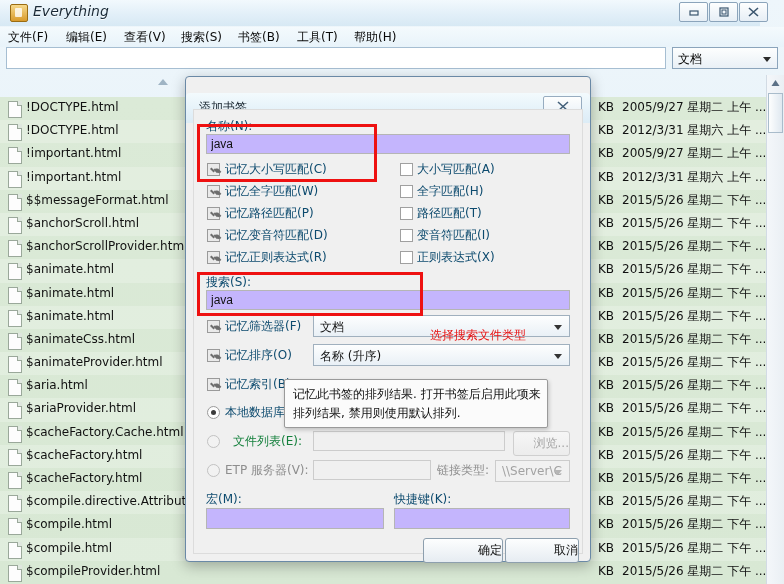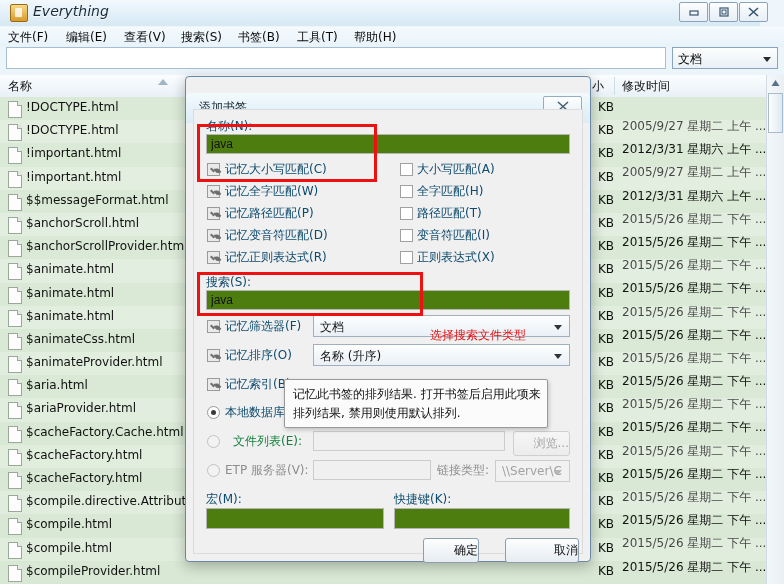--- a/index.html
+++ b/index.html
@@ -50,41 +50,41 @@
   #list-body{position:absolute;left:0;top:97px;width:784px;height:487px;
     background:linear-gradient(180deg,#dbead7 0%,#d8e8d4 100%);overflow:hidden;}
   .row{position:relative;height:23.2px;}
   .row.alt{background:rgba(255,255,255,.22);}
   .row .fi{position:absolute;left:8px;top:4px;width:12px;height:15px;background:#fdfdfd;
     border:1px solid #9aa89a;box-shadow:0 0 0 0 #fff;}
   .row .fi:after{content:"";position:absolute;right:-1px;top:-1px;width:4px;height:4px;
     background:#dfe7df;border-left:1px solid #9aa89a;border-bottom:1px solid #9aa89a;}
   .row .nm{position:absolute;left:26px;top:3px;font-size:12px;color:#111;white-space:nowrap;}
   .row .sz{position:absolute;left:560px;top:3px;width:54px;text-align:right;font-size:12px;color:#111;}
-  .row .dt{position:absolute;left:622px;top:21px;font-size:12px;color:#111;white-space:nowrap;}
+  .row .dt{position:absolute;left:622px;top:2px;font-size:12px;color:#111;white-space:nowrap;}
   
   #vscroll{position:absolute;right:0;top:75px;width:17px;height:509px;
     background:linear-gradient(90deg,#f4f7fa,#eaeff4);border-left:1px solid #d2dbe4;}
   #vscroll .up{position:absolute;left:2px;top:2px;width:13px;height:13px;}
   #vscroll .thumb{position:absolute;left:1px;top:18px;width:15px;height:40px;
     background:linear-gradient(90deg,#fdfefe,#dfe8f0);border:1px solid #a9bccb;box-sizing:border-box;}
   
   #dialog{position:absolute;left:185px;top:76px;width:404px;height:484px;
     background:#f0f0f0;border:1px solid #6a89a6;border-radius:4px;
     box-shadow:0 4px 14px rgba(0,0,0,.28);}
   #dlg-title{position:absolute;left:0;top:16px;width:404px;height:30px;
     background:linear-gradient(180deg,#f3fafd 0%,#e4f1f9 60%,#dcecf6 100%);
     border-top-left-radius:4px;border-top-right-radius:4px;}
   #dlg-title .t{position:absolute;left:13px;top:6px;font-size:12px;color:#14212b;}
   #dlg-close{position:absolute;left:357px;top:3px;width:37px;height:21px;
     background:linear-gradient(180deg,#fdfefe,#e7eff6);border:1px solid #97acc0;border-radius:2px;}
   #dlg-body{position:absolute;left:7px;top:32px;width:390px;height:445px;
     background:#f0f0f0;border:1px solid #dcdcdc;box-sizing:border-box;}
   .lbl{position:absolute;font-size:12px;color:#0c4a6e;white-space:nowrap;}
-  .tbox{position:absolute;background:#4d7c0f;border:1px solid #b5b5b5;box-sizing:border-box;
+  .tbox{position:absolute;background:#c4b5fd;border:1px solid #b5b5b5;box-sizing:border-box;
     font-size:12px;padding:2px 4px;color:#111;}
   .tbox.dis{background:#f0f0f0;border:1px solid #cccccc;color:#9a9a9a;}
   .cb{position:absolute;width:13px;height:13px;box-sizing:border-box;}
   .cb.on{background:#eaeaea;border:1px solid #9a9a9a;}
   .cb.on:after{content:"";position:absolute;left:2px;top:5px;width:5px;height:2px;
     background:#6d6d6d;transform:rotate(45deg);box-shadow:4px -3px 0 0 #6d6d6d,5px -4px 0 0 #6d6d6d,3px -2px 0 0 #6d6d6d;}
   .cb.off{background:#fff;border:1px solid #a0a0a0;}
   .rb{position:absolute;width:13px;height:13px;border-radius:50%;box-sizing:border-box;
     background:#fdfdfd;border:1px solid #9a9a9a;}
   .rb.on:after{content:"";position:absolute;left:3px;top:3px;width:5px;height:5px;border-radius:50%;background:#3a3a3a;}
@@ -147,27 +147,20 @@
   </div>
 
   <div id="search-row">
     <input id="search-input" type="text" placeholder="" style="">
     <div id="filter-combo">
       <span class="val">文档</span>
       <span class="arw"></span>
     </div>
   </div>
 
-  <div id="list-header">
-    <div class="hcell" style="left:8px">名称</div>
-    <div class="hsplit" style="left:585px"></div>
-    <div class="hcell" style="left:592px">小</div>
-    <div class="hsplit" style="left:614px"></div>
-    <div class="hcell" style="left:622px">修改时间</div>
-  </div>
   <svg class="sortarrow" style="position:absolute;left:157px;top:78px" width="12" height="8">
     <path d="M6 1 L11 7 L1 7 Z" fill="#9fb4c4"></path>
   </svg>
 
   <div id="list-body">
       <div class="row">
         <div class="fi"></div>
         <div class="nm">!DOCTYPE.html</div>
         <div class="sz">KB</div>
         <div class="dt">2005/9/27 星期二 上午 ...</div>
@@ -374,21 +367,21 @@
       <div class="combo dis" style="left:301px;top:350px;width:75px">
         <span class="cv">\\Server\C</span>
         <span class="ca"></span>
       </div>
 
       <div class="lbl" style="left:12px;top:381px">宏(M):</div>
       <input class="tbox" style="left: 12px; top: 398px; width: 178px; height: 21px;" type="text" value="">
       <div class="lbl" style="left:200px;top:381px">快捷键(K):</div>
       <input class="tbox" style="left: 200px; top: 398px; width: 176px; height: 21px;" type="text" value="">
 
-      <div class="btn" style="left:229px;top:428px;width:56px">确定</div>
+      <div class="btn" style="left:229px;top:428px;width:80px">确定</div>
       <div class="btn" style="left:311px;top:428px;width:74px">取消</div>
     </div>
   </div>
 
   <div class="redbox" style="left:197px;top:124px;width:180px;height:58px"></div>
   <div class="redbox" style="left:197px;top:272px;width:226px;height:44px"></div>
   <div id="red-note">选择搜索文件类型</div>
 
   <div id="tooltip">
     <div class="tl" style="top:6px">记忆此书签的排列结果. 打开书签后启用此项来</div>

